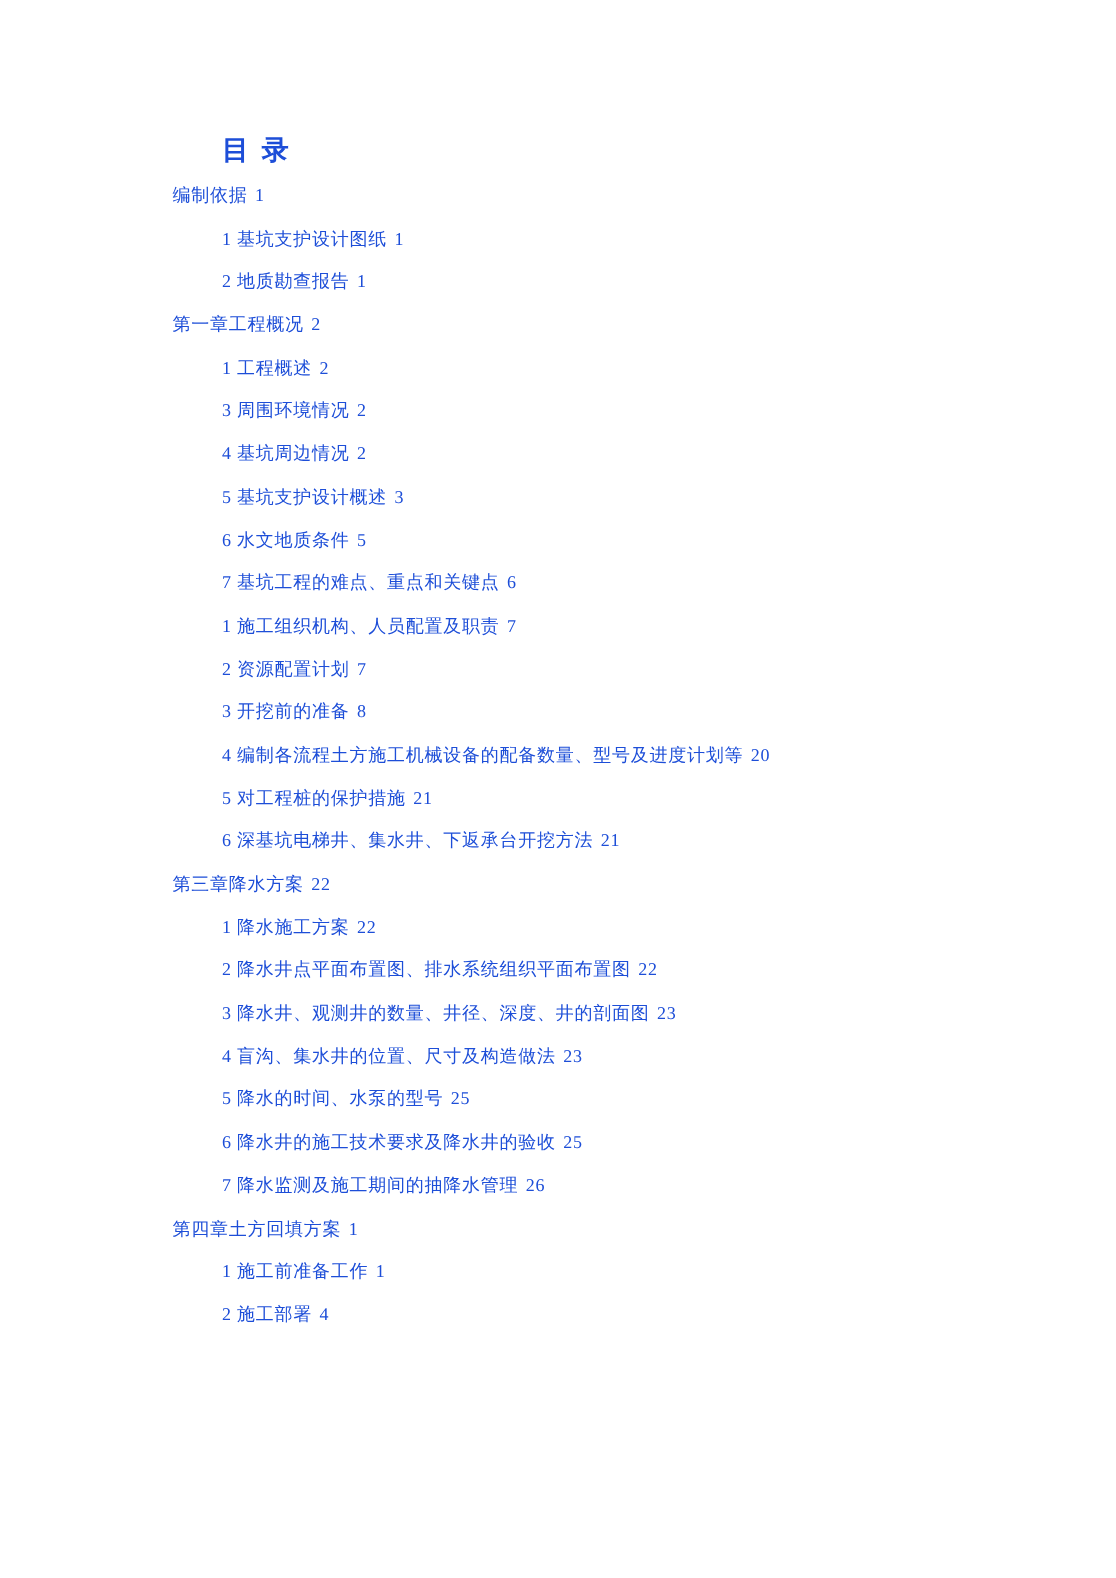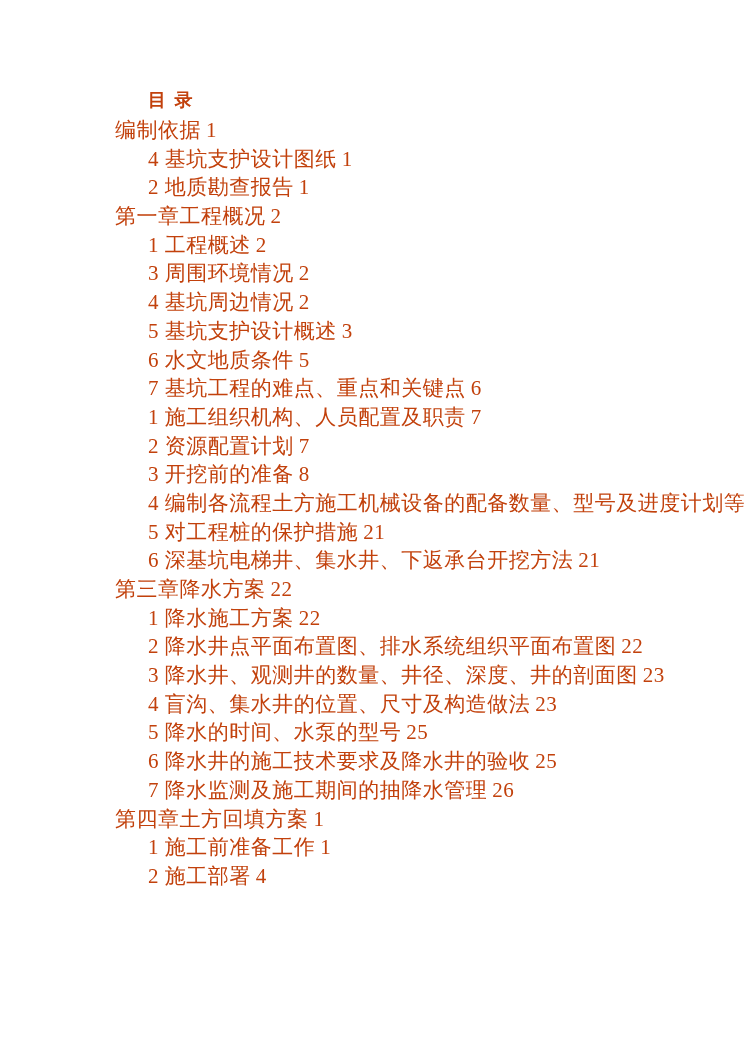--- a/index.html
+++ b/index.html
@@ -6,60 +6,60 @@
     margin: 0;
     padding: 0;
     background: #ffffff;
   }
   .page {
     position: relative;
     width: 744px;
     height: 1052px;
     background: #ffffff;
     font-family: "Liberation Serif", "DejaVu Serif", serif;
-    color: #c2410c;
+    color: #1d4ed8;
     overflow: hidden;
   }
   .doc-title {
     position: absolute;
     left: 148px;
     top: 88px;
     font-size: 18px;
     font-weight: bold;
     letter-spacing: 2px;
     white-space: pre;
   }
   .toc {
     position: absolute;
     left: 115px;
     top: 116px;
     right: 40px;
   }
   .toc-line {
-    font-size: 21px;
+    font-size: 12px;
     height: 28.7px;
     line-height: 28.7px;
     white-space: nowrap;
     letter-spacing: 0.5px;
   }
   .toc-line.lvl1 {
     padding-left: 33px;
   }
   .toc-line .pageno {
     padding-left: 5px;
   }
 </style>
 </head>
 <body>
 
 <div class="page">
   <div class="doc-title">目 录</div>
   <div class="toc" id="toc-list">
       <div class="toc-line lvl0"><span>编制依据</span><span class="pageno">1</span></div>
-      <div class="toc-line lvl1"><span>4 基坑支护设计图纸</span><span class="pageno">1</span></div>
+      <div class="toc-line lvl1"><span>1 基坑支护设计图纸</span><span class="pageno">1</span></div>
       <div class="toc-line lvl1"><span>2 地质勘查报告</span><span class="pageno">1</span></div>
       <div class="toc-line lvl0"><span>第一章工程概况</span><span class="pageno">2</span></div>
       <div class="toc-line lvl1"><span>1 工程概述</span><span class="pageno">2</span></div>
       <div class="toc-line lvl1"><span>3 周围环境情况</span><span class="pageno">2</span></div>
       <div class="toc-line lvl1"><span>4 基坑周边情况</span><span class="pageno">2</span></div>
       <div class="toc-line lvl1"><span>5 基坑支护设计概述</span><span class="pageno">3</span></div>
       <div class="toc-line lvl1"><span>6 水文地质条件</span><span class="pageno">5</span></div>
       <div class="toc-line lvl1"><span>7 基坑工程的难点、重点和关键点</span><span class="pageno">6</span></div>
       <div class="toc-line lvl1"><span>1 施工组织机构、人员配置及职责</span><span class="pageno">7</span></div>
       <div class="toc-line lvl1"><span>2 资源配置计划</span><span class="pageno">7</span></div>

